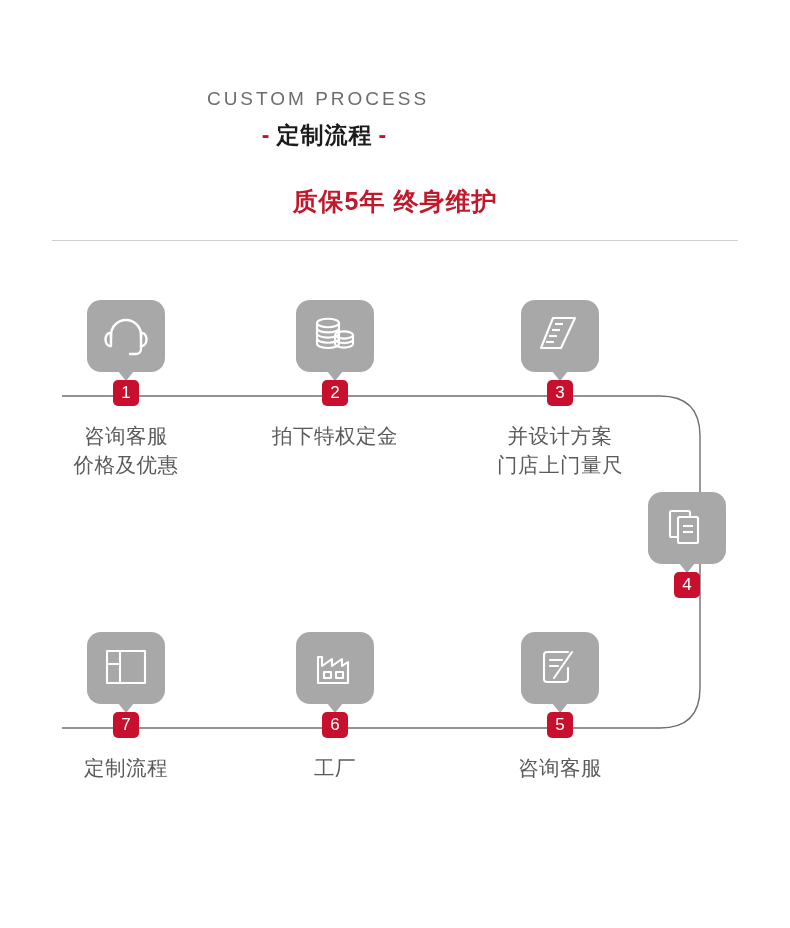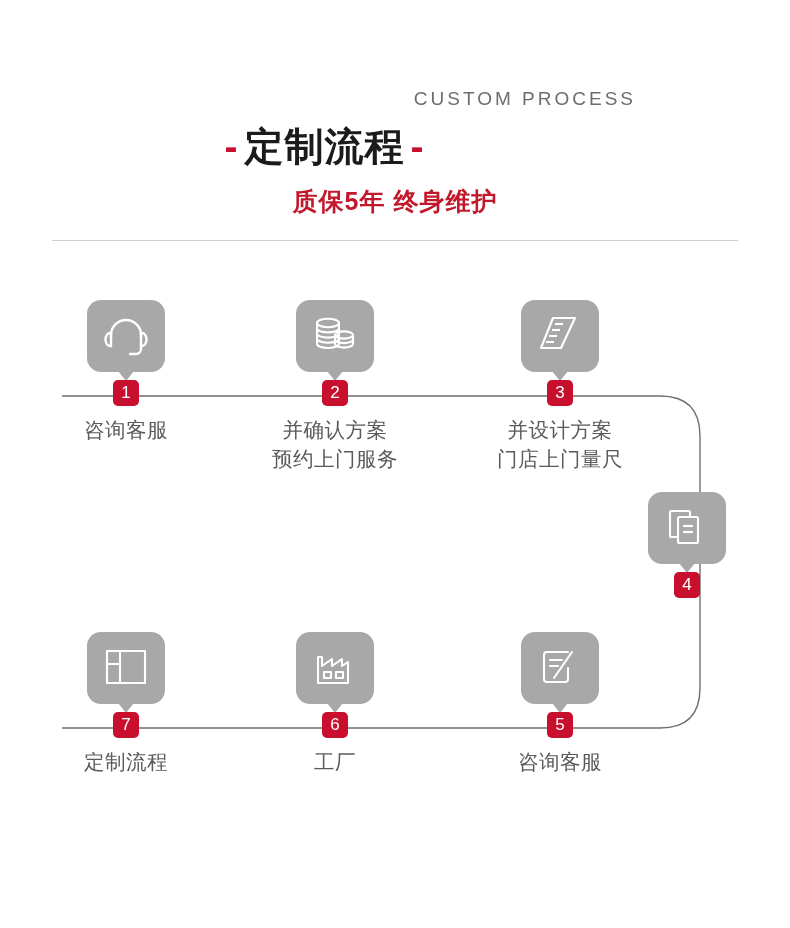--- a/index.html
+++ b/index.html
@@ -8,26 +8,26 @@
     background:#ffffff;
     font-family:"Liberation Sans","DejaVu Sans",sans-serif;
     position:relative;
     overflow:hidden;
     -webkit-font-smoothing:antialiased;
   }
   #page{position:absolute;left:0;top:0;width:790px;height:928px;}
 
   
   .hdr-en{
-    position:absolute;left:0;top:88px;width:636px;text-align:right;
+    position:absolute;left:0;top:88px;width:636px;text-align:center;
     font-size:19px;letter-spacing:3.0px;color:#6d6d6d;font-weight:400;
   }
   .hdr-cn{
     position:absolute;left:0;top:120px;width:649px;text-align:center;
-    font-size:39px;color:#1b1b1b;font-weight:700;letter-spacing:1px;
+    font-size:23px;color:#1b1b1b;font-weight:700;letter-spacing:1px;
     white-space:nowrap;
   }
   .hdr-cn .dash{color:#c8102e;font-weight:700;padding:0 6px;}
   .hdr-sub{
     position:absolute;left:0;top:185px;width:790px;text-align:center;
     font-size:25px;color:#c2182b;font-weight:700;letter-spacing:1px;
   }
   .divider{
     position:absolute;left:52px;top:240px;width:686px;height:1px;
     background:#cfcfcf;
@@ -48,21 +48,21 @@
     width:0;height:0;border-left:8px solid transparent;
     border-right:8px solid transparent;border-top:10px solid #a8a8a8;
   }
   .bubble svg{position:absolute;left:50%;top:50%;transform:translate(-50%,-50%);}
   .badge{
     width:26px;height:26px;background:#c8102e;border-radius:5px;
     margin:0 auto;color:#fff;font-size:17px;line-height:26px;
     text-align:center;font-weight:400;position:relative;z-index:3;
   }
   .caption{
-    margin-top:9px;text-align:center;color:#5a5a5a;
+    margin-top:15px;text-align:center;color:#5a5a5a;
     font-size:20.5px;line-height:29px;letter-spacing:0.5px;white-space:nowrap;
   }
 </style>
 </head>
 <body>
 
 <div id="page">
 
   <div class="hdr-en">CUSTOM PROCESS</div>
 
@@ -86,20 +86,21 @@
           <path d="M8,24 v-3 a15,15 0 0 1 30,0 v3" fill="none" stroke="#ffffff" stroke-width="2.4" stroke-linecap="round"></path>
           <path d="M8,19 h-1 a4.5,6.5 0 0 0 0,13 h1 z" fill="none" stroke="#ffffff" stroke-width="2.4" stroke-linejoin="round"></path>
           <path d="M38,19 h1 a4.5,6.5 0 0 1 0,13 h-1 z" fill="none" stroke="#ffffff" stroke-width="2.4" stroke-linejoin="round"></path>
           <path d="M38,32 v3 a5,5 0 0 1 -5,5 h-6" fill="none" stroke="#ffffff" stroke-width="2.4" stroke-linecap="round"></path>
         </svg>
       </div>
     </div>
     <div class="badge">1</div>
     <div class="caption">
       <div>咨询客服</div>
+      <div>价格及优惠</div>
     </div>
   </div>
 
   <div class="step" style="left:245px;top:300px;">
     <div class="icon-wrap">
       <div class="bubble">
         <svg width="48" height="44" viewBox="0 0 48 44">
           <g fill="none" stroke="#ffffff" stroke-width="2.1">
             <ellipse cx="17" cy="9" rx="11" ry="4.2"></ellipse>
             <path d="M6,9 v5.2 a11,4.2 0 0 0 22,0 V9"></path>
@@ -108,22 +109,21 @@
             <path d="M6,24.6 v5.2 a11,4.2 0 0 0 22,0 v-5.2"></path>
             <ellipse cx="33" cy="21" rx="9" ry="3.6"></ellipse>
             <path d="M24,21 v4.5 a9,3.6 0 0 0 18,0 V21"></path>
             <path d="M24,25.5 v4.5 a9,3.6 0 0 0 18,0 v-4.5"></path>
           </g>
         </svg>
       </div>
     </div>
     <div class="badge">2</div>
     <div class="caption">
-      <div>并确认方案</div>
-      <div>预约上门服务</div>
+      <div>拍下特权定金</div>
     </div>
   </div>
 
   <div class="step" style="left:470px;top:300px;">
     <div class="icon-wrap">
       <div class="bubble">
         <svg width="46" height="44" viewBox="0 0 46 44">
           <g fill="none" stroke="#ffffff" stroke-width="2.1" stroke-linejoin="round">
             <path d="M16,4 L38,4 L24,34 L4,34 Z"></path>
             <path d="M9,28 h8"></path>

